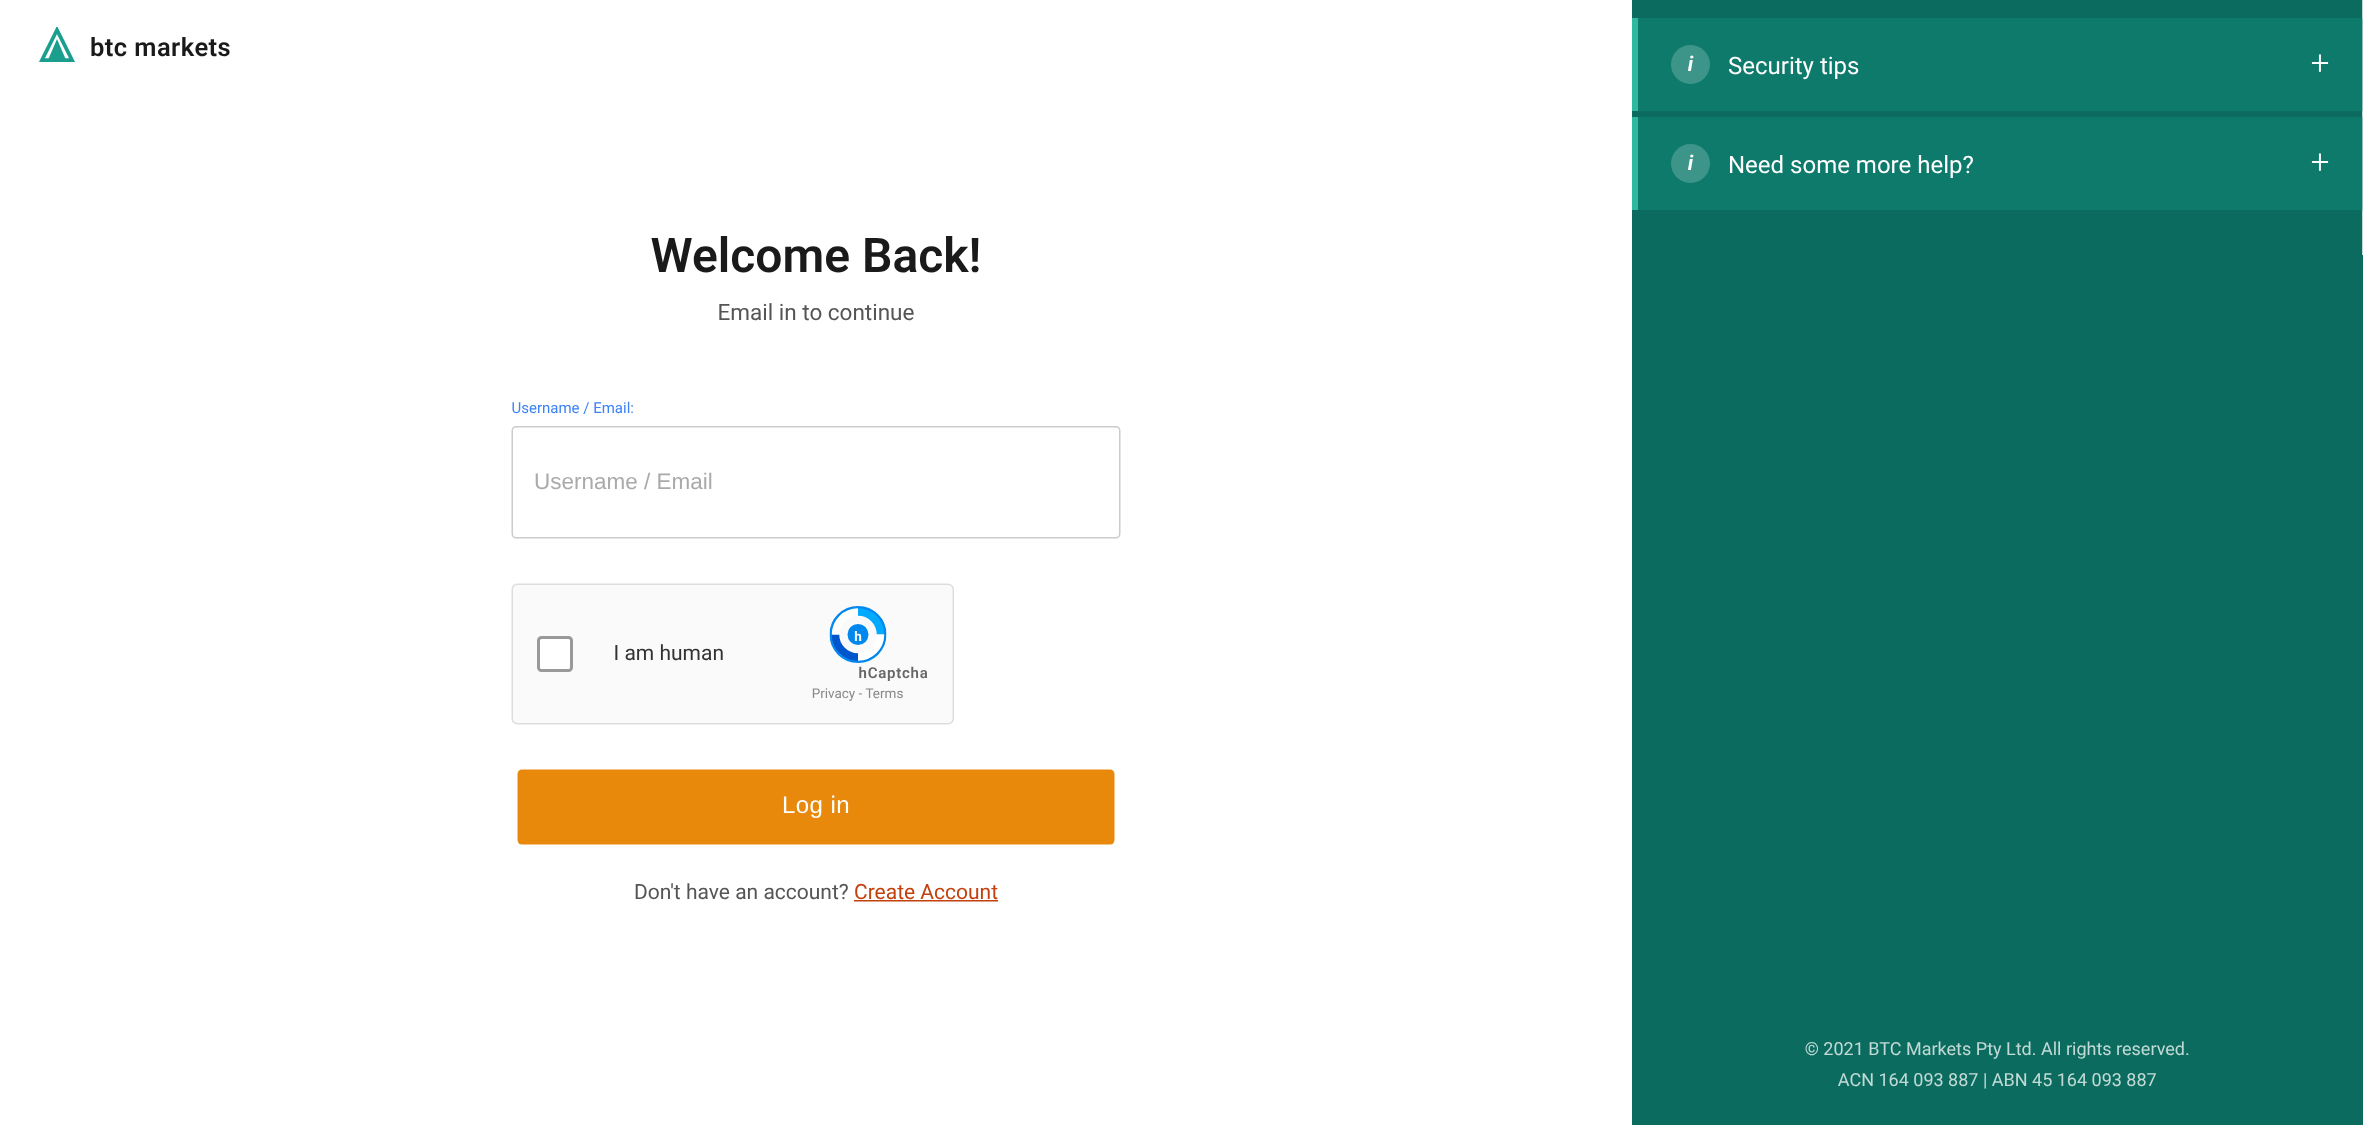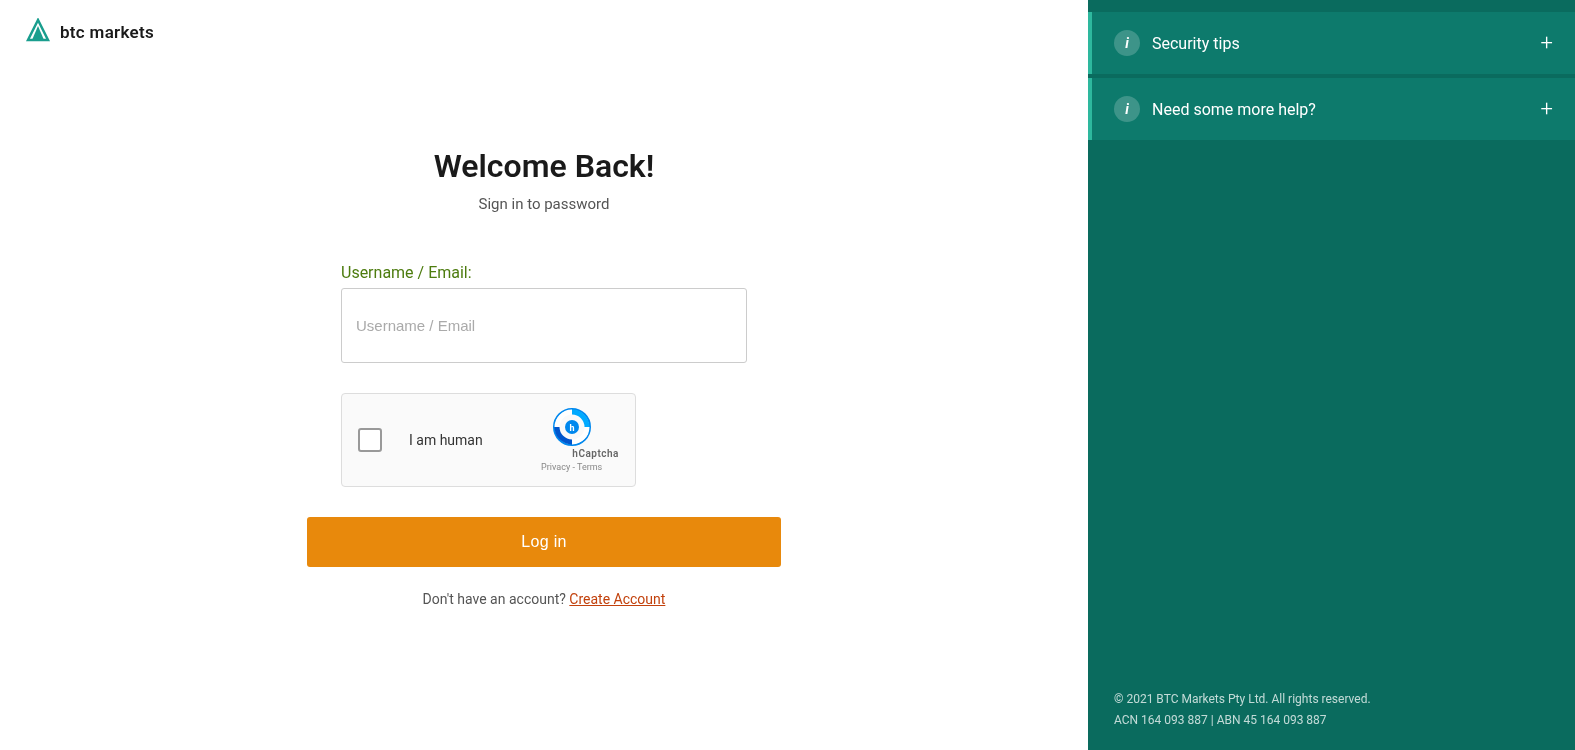--- a/index.html
+++ b/index.html
@@ -64,22 +64,22 @@
       text-align: center;
     }
 
     .form-group {
       width: 406px;
       margin-bottom: 20px;
     }
 
     .form-label {
       display: block;
-      font-size: 16px;
-      color: #4d7c0f;
+      font-size: 10px;
+      color: #3b82f6;
       margin-bottom: 6px;
       font-weight: 400;
     }
 
     .form-input {
       width: 100%;
       padding: 28px 14px;
       border: 1px solid #ccc;
       border-radius: 3px;
       font-size: 15px;
@@ -154,21 +154,21 @@
       padding-left: 48px;
     }
 
     .captcha-links {
       font-size: 9px;
       color: #888;
       margin-top: 1px;
     }
 
     .login-button {
-      width: 474px;
+      width: 398px;
       padding: 16px;
       background: #e8890c;
       color: #fff;
       border: none;
       border-radius: 3px;
       font-size: 16px;
       font-weight: 500;
       cursor: pointer;
       letter-spacing: 0.3px;
       transition: background 0.2s;
@@ -246,20 +246,21 @@
       font-weight: 300;
       line-height: 1;
     }
 
     .right-panel-spacer {
       flex: 1;
     }
 
     .right-panel-footer {
       padding: 20px 26px;
+      text-align: center;
     }
 
     .footer-text {
       color: rgba(255,255,255,0.75);
       font-size: 12px;
       line-height: 1.7;
     }
 
     .accordion-wrapper {
       padding: 12px 0 0 0;
@@ -273,21 +274,21 @@
   <div class="logo-area">
     <svg class="logo-icon" viewBox="0 0 28 28" fill="none" xmlns="http://www.w3.org/2000/svg">
       <polygon points="14,2 4,22 24,22" fill="none" stroke="#1a9e8e" stroke-width="2.5"></polygon>
       <polygon points="14,8 8,22 20,22" fill="#1a9e8e"></polygon>
     </svg>
     <span class="logo-text">btc markets</span>
   </div>
 
   <div class="login-form-container">
     <h1 class="welcome-title">Welcome Back!</h1>
-    <p class="welcome-subtitle">Sign in to password</p>
+    <p class="welcome-subtitle">Email in to continue</p>
 
     <div class="form-group">
       <label class="form-label">Username / Email:</label>
       <input type="text" class="form-input" placeholder="Username / Email" style="">
     </div>
 
 
     <div class="captcha-container">
       <div class="captcha-box">
         <div class="captcha-left">

